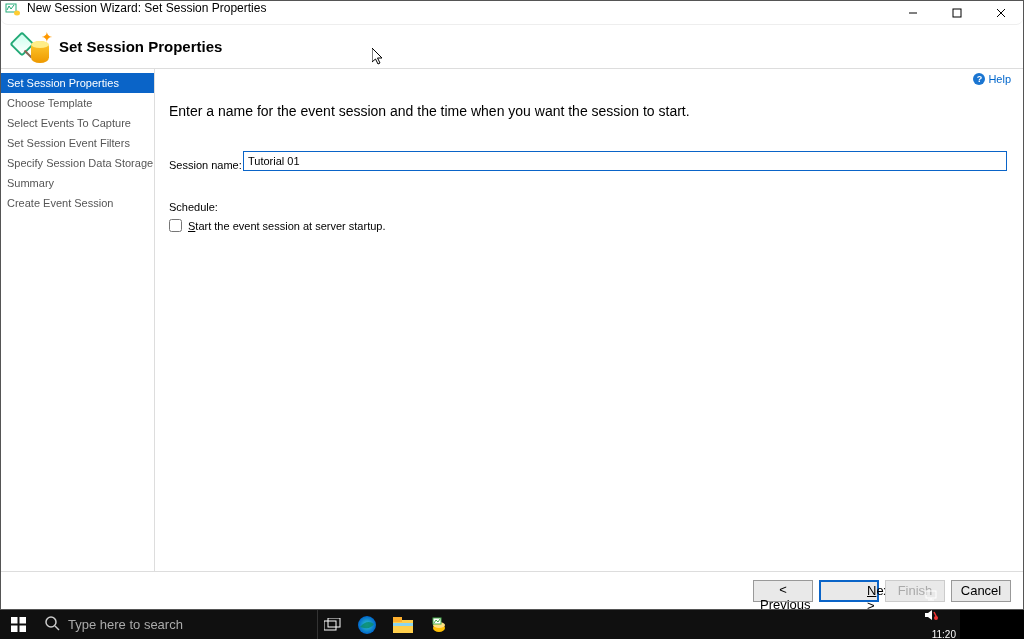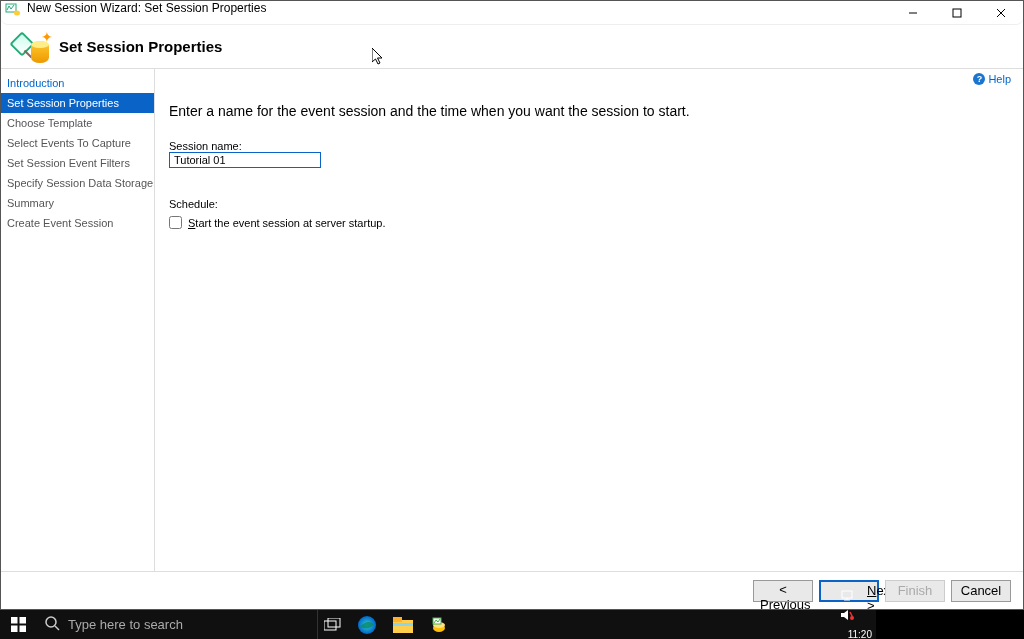--- a/index.html
+++ b/index.html
@@ -16,35 +16,35 @@
   .header h1 { font-size:15px; font-weight:bold; margin:0; }
   .body { display:flex; height:calc(100% - 24px - 44px - 38px); }
   .sidebar { width:154px; border-right:1px solid #ddd; background:#fff; padding-top:4px;}
   .sidebar .step { padding:4px 6px; font-size:11px; color:#555; cursor:default; white-space:nowrap;}
   .sidebar .step.intro { color:#0066cc; }
   .sidebar .step.selected { background:#0a64c8; color:#fff; }
   .main { flex:1; padding:10px 16px 10px 14px; position:relative;}
   .helplink { position:absolute; top:4px; right:12px; color:#0066cc; font-size:11px; display:flex; align-items:center; gap:3px;}
   .helplink .qicon { width:12px; height:12px; border-radius:50%; background:#1a75d1; color:#fff; font-size:9px; display:flex; align-items:center; justify-content:center; font-weight:bold;}
   .instr { margin-top:24px; font-size:14px; color:#000;}
-  .row { display:flex; align-items:flex-start; margin-top:21px;flex-direction:column;}
+  .row { display:flex; align-items:flex-end; margin-top:32px;}
   .row label { width:74px; font-size:11px; color:#000;}
   .row input[type=text] { flex:1; border:1px solid #0a64c8; height:20px; padding:1px 4px; font-size:11px; outline:none;}
   .sched { margin-top:30px; font-size:11px;}
   .chkrow { margin-top:6px; display:flex; align-items:center; gap:6px;}
   .chkrow input[type=checkbox]{ width:13px; height:13px; margin:0;}
   .chkrow label { font-size:11px; }
   .chkrow label .ul { text-decoration:underline; }
   .footer { height:38px; border-top:1px solid #ddd; display:flex; align-items:center; justify-content:flex-end; padding-right:12px; gap:6px;}
   .footer button { width:60px; height:22px; font-size:13px; background:#e9e9e9; border:1px solid #999; cursor:default; font-family:inherit;}
   .footer button .ul { text-decoration:underline; }
   .footer button.def { background:#e9e9e9; border:2px solid #0a64c8;padding-left:46px;}
   .footer button:disabled { color:#aaa; border-color:#ccc;}
   
-  .taskbar { position:absolute; left:0; bottom:0; width:876px; height:29px; background:#101010; display:flex; align-items:center; color:#fff;}
+  .taskbar { position:absolute; left:0; bottom:0; width:960px; height:29px; background:#101010; display:flex; align-items:center; color:#fff;}
   .taskbar .start { width:36px; height:100%; display:flex; align-items:center; justify-content:center;}
   .taskbar .search { display:flex; align-items:center; background:#101010; border-right:1px solid #333; height:100%; width:282px; padding-left:8px; gap:8px;}
   .taskbar .search .mag svg { stroke:#ccc; }
   .taskbar .search span { color:#aaa; font-size:13px;}
   .taskbar .taskview { width:30px; height:100%; display:flex; align-items:center; justify-content:center;}
   .taskbar .apps { display:flex; height:100%; align-items:center; gap:2px; margin-left:2px;}
   .taskbar .appbtn { width:34px; height:100%; display:flex; align-items:center; justify-content:center;}
   .taskbar .tray { margin-left:auto; display:flex; align-items:center; padding-right:4px; gap:6px; font-size:10px;flex-direction:column;}
   .taskbar .tray .clock { text-align:right; line-height:11px; font-size:10px;}
   .taskbar .tray .notif { width:22px; height:22px; display:flex; align-items:center; justify-content:center;}
@@ -94,21 +94,20 @@
     <div class="hicon">
       <div class="magn"></div>
         <div class="db"></div>
         <div class="spark">✦</div>
     </div>
     <h1>Set Session Properties</h1>
   </div>
 
   <div class="body">
     <div class="sidebar">
-      <div class="step intro">Introduction</div>
       <div class="step selected">Set Session Properties</div>
       <div class="step">Choose Template</div>
       <div class="step">Select Events To Capture</div>
       <div class="step">Set Session Event Filters</div>
       <div class="step">Specify Session Data Storage</div>
       <div class="step">Summary</div>
       <div class="step">Create Event Session</div>
     </div>
 
     <div class="main">

